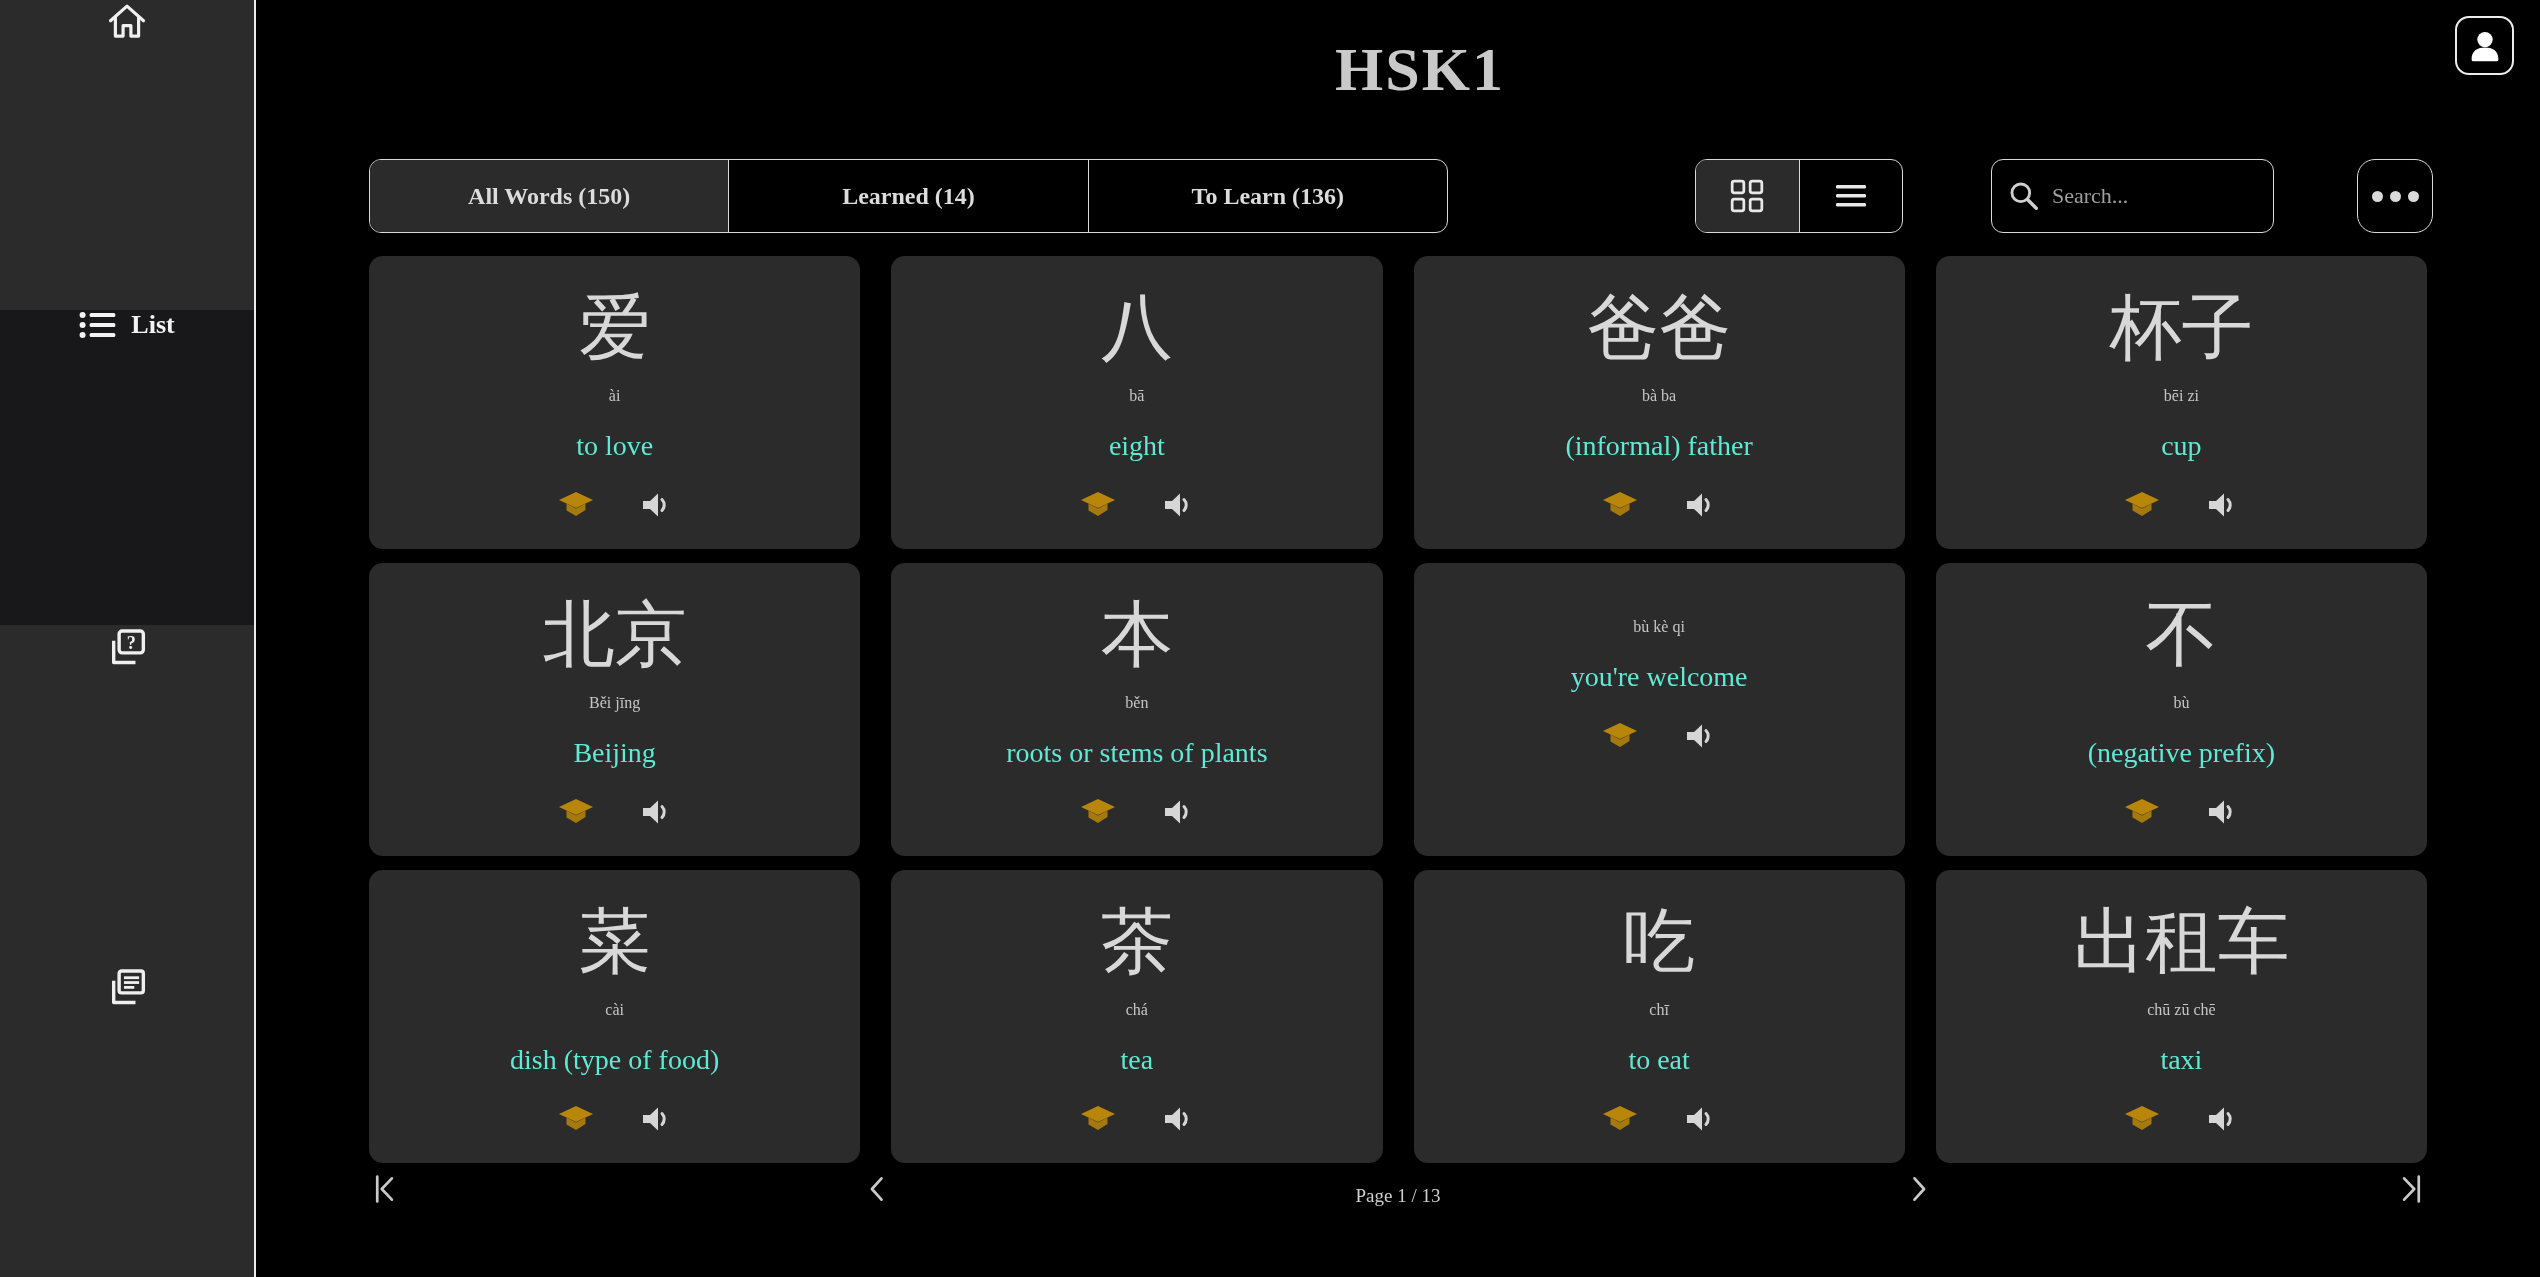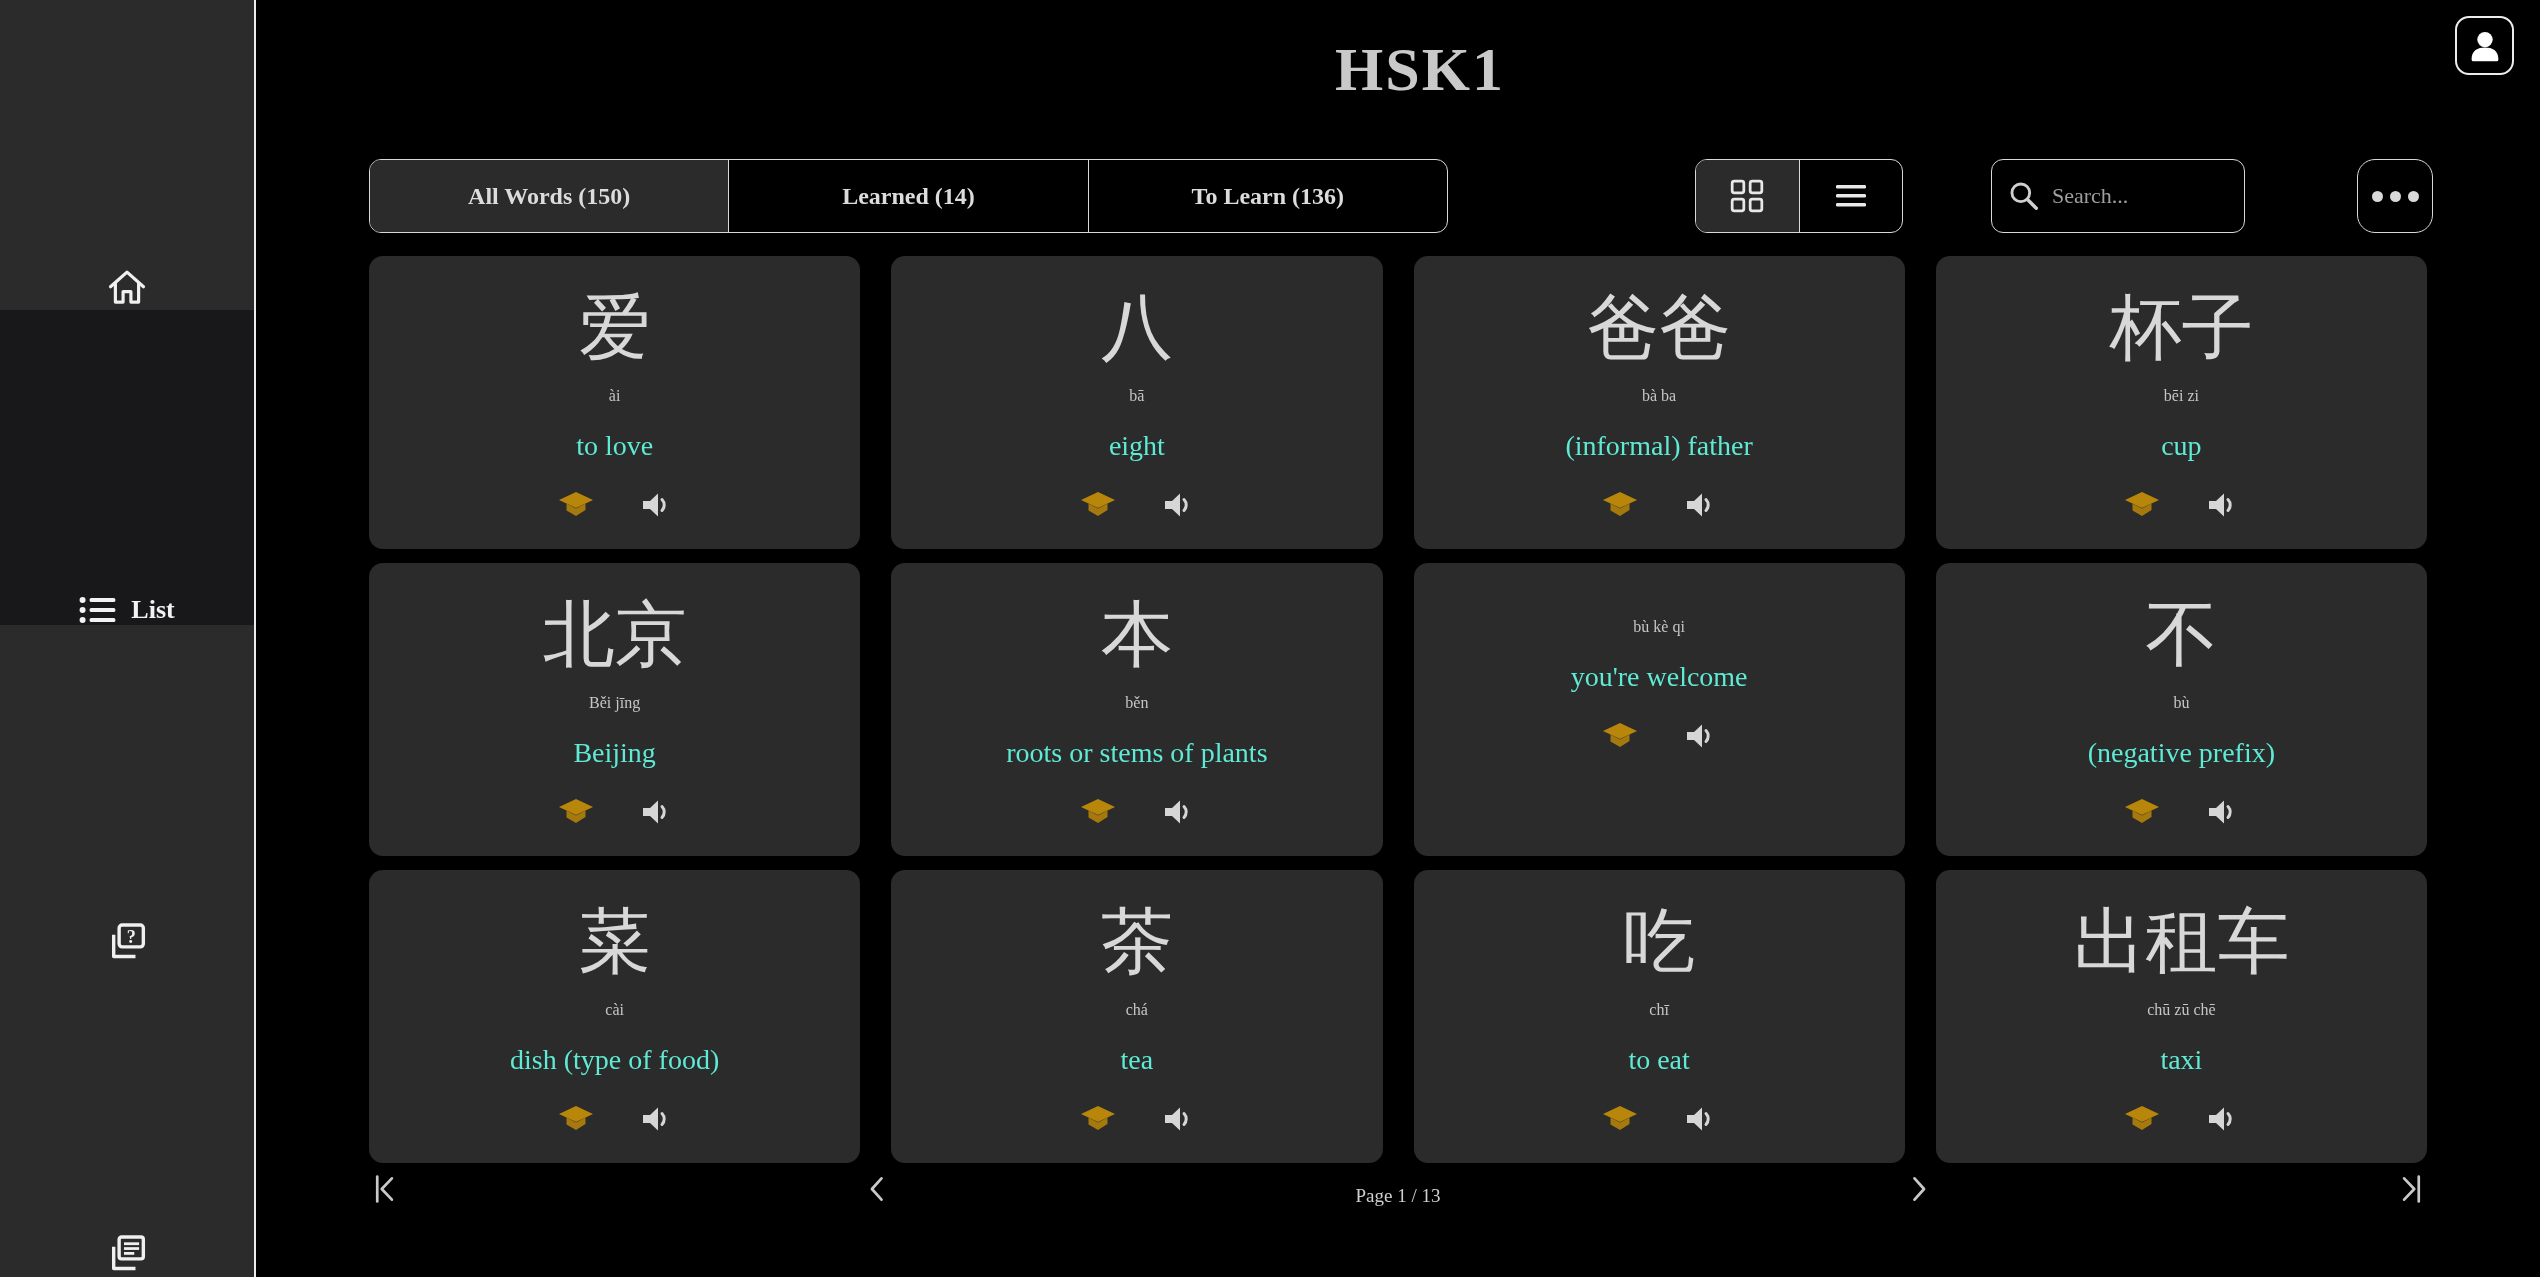--- a/index.html
+++ b/index.html
@@ -10,21 +10,21 @@
   }
   button { background:transparent; border:none; font:inherit; color:inherit; cursor:pointer; }
 
   
   .sidebar {
     position:absolute; left:0; top:0; width:256px; height:1277px;
     display:flex; flex-direction:column;
     border-right:2px solid #ececec; background:#2b2b2c;
   }
   .side-item {
-    display:flex; align-items:flex-end; justify-content:center; gap:14px;
+    display:flex; align-items:flex-start; justify-content:center; gap:14px;
     background:#2b2b2c;
   }
   .side-item.h1 { height:310px; }
   .side-item.h2 { height:315px; }
   .side-item.h3 { height:340px; }
   .side-item.h4 { flex:1; }
   .side-item.active { background:#18181b; }
   .side-label { font-size:26px; font-weight:bold; color:#f2f2f2; }
 
   
@@ -55,21 +55,21 @@
   .view-toggle {
     position:absolute; left:1695px; top:159px; width:208px; height:74px;
     display:flex; border:1px solid #d9d9d9; border-radius:12px; overflow:hidden;
     background:#000;
   }
   .vt { flex:1; display:flex; align-items:center; justify-content:center; }
   .vt + .vt { border-left:1px solid #d9d9d9; }
   .vt.active { background:#2b2b2b; }
 
   .search {
-    position:absolute; left:1991px; top:159px; width:254px; height:74px;
+    position:absolute; left:1991px; top:159px; width:283px; height:74px;
     border:1px solid #d9d9d9; border-radius:12px;
     display:flex; align-items:center; gap:12px; padding:0 16px; background:#000;
   }
   .search input {
     flex:1; min-width:0; background:transparent; border:none; outline:none;
     font-family:"Liberation Serif", serif; font-size:22px; color:#e0e0e0;
   }
   .search input::placeholder { color:#9f9f9f; }
 
   .more-btn {

